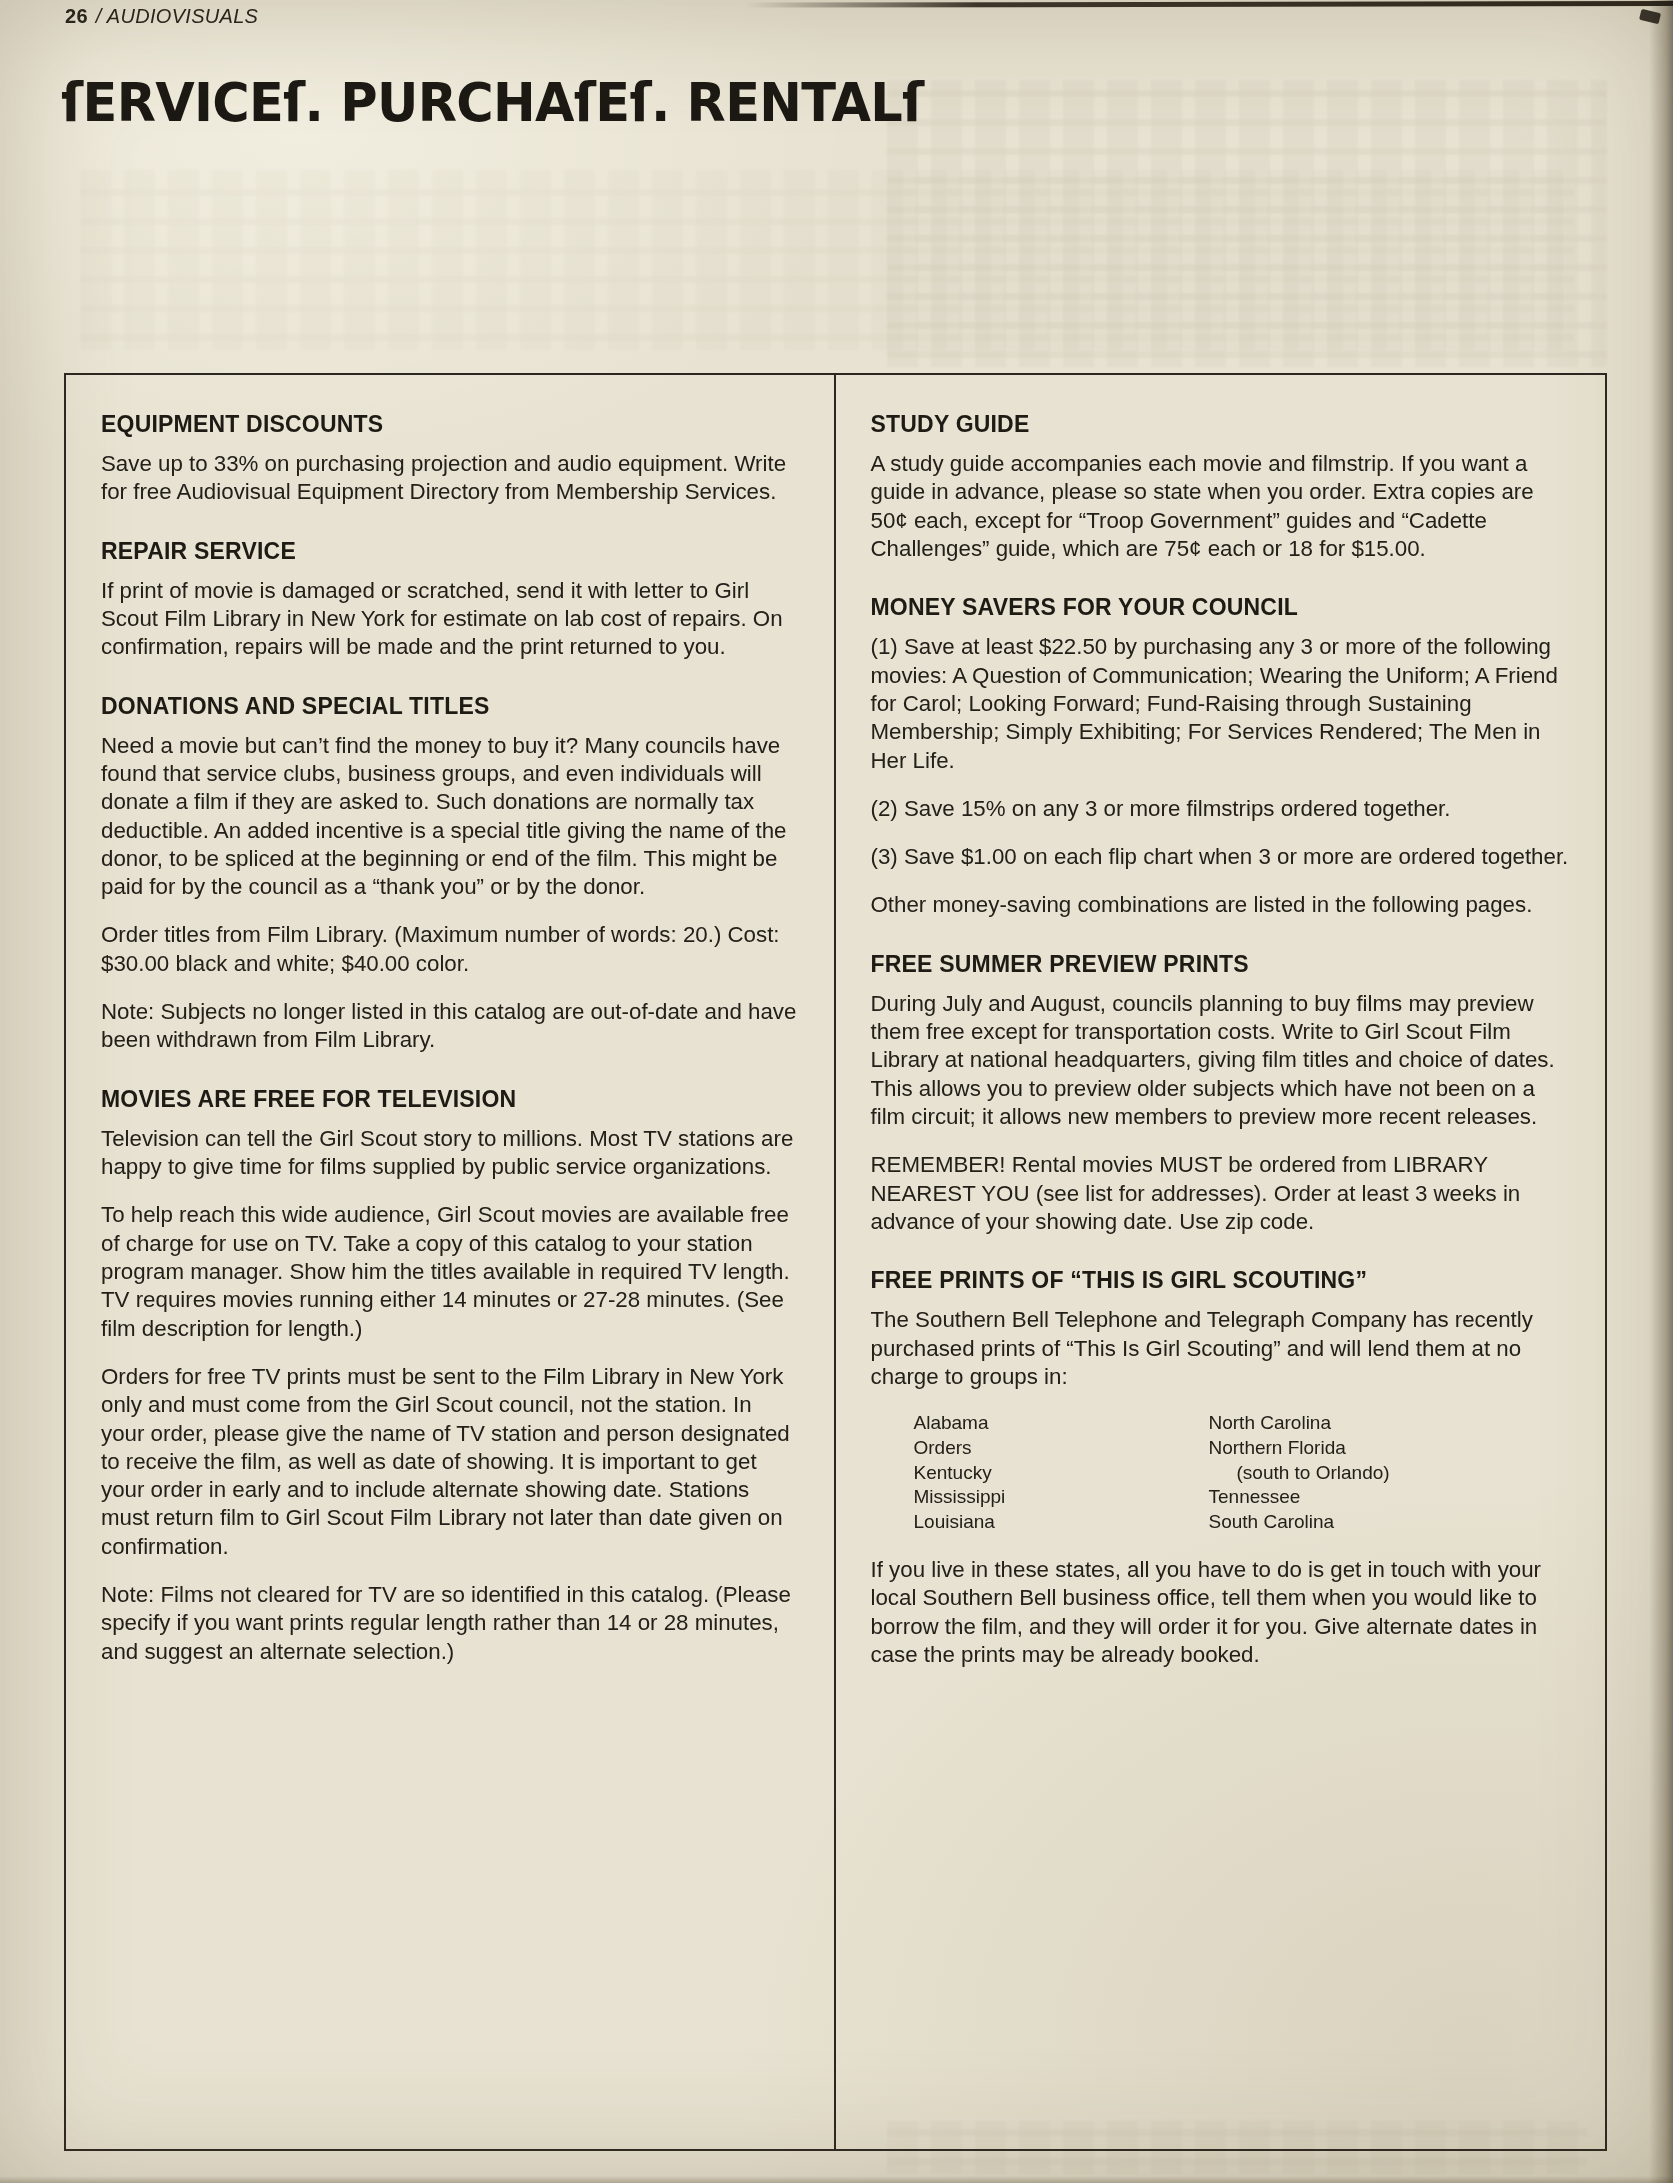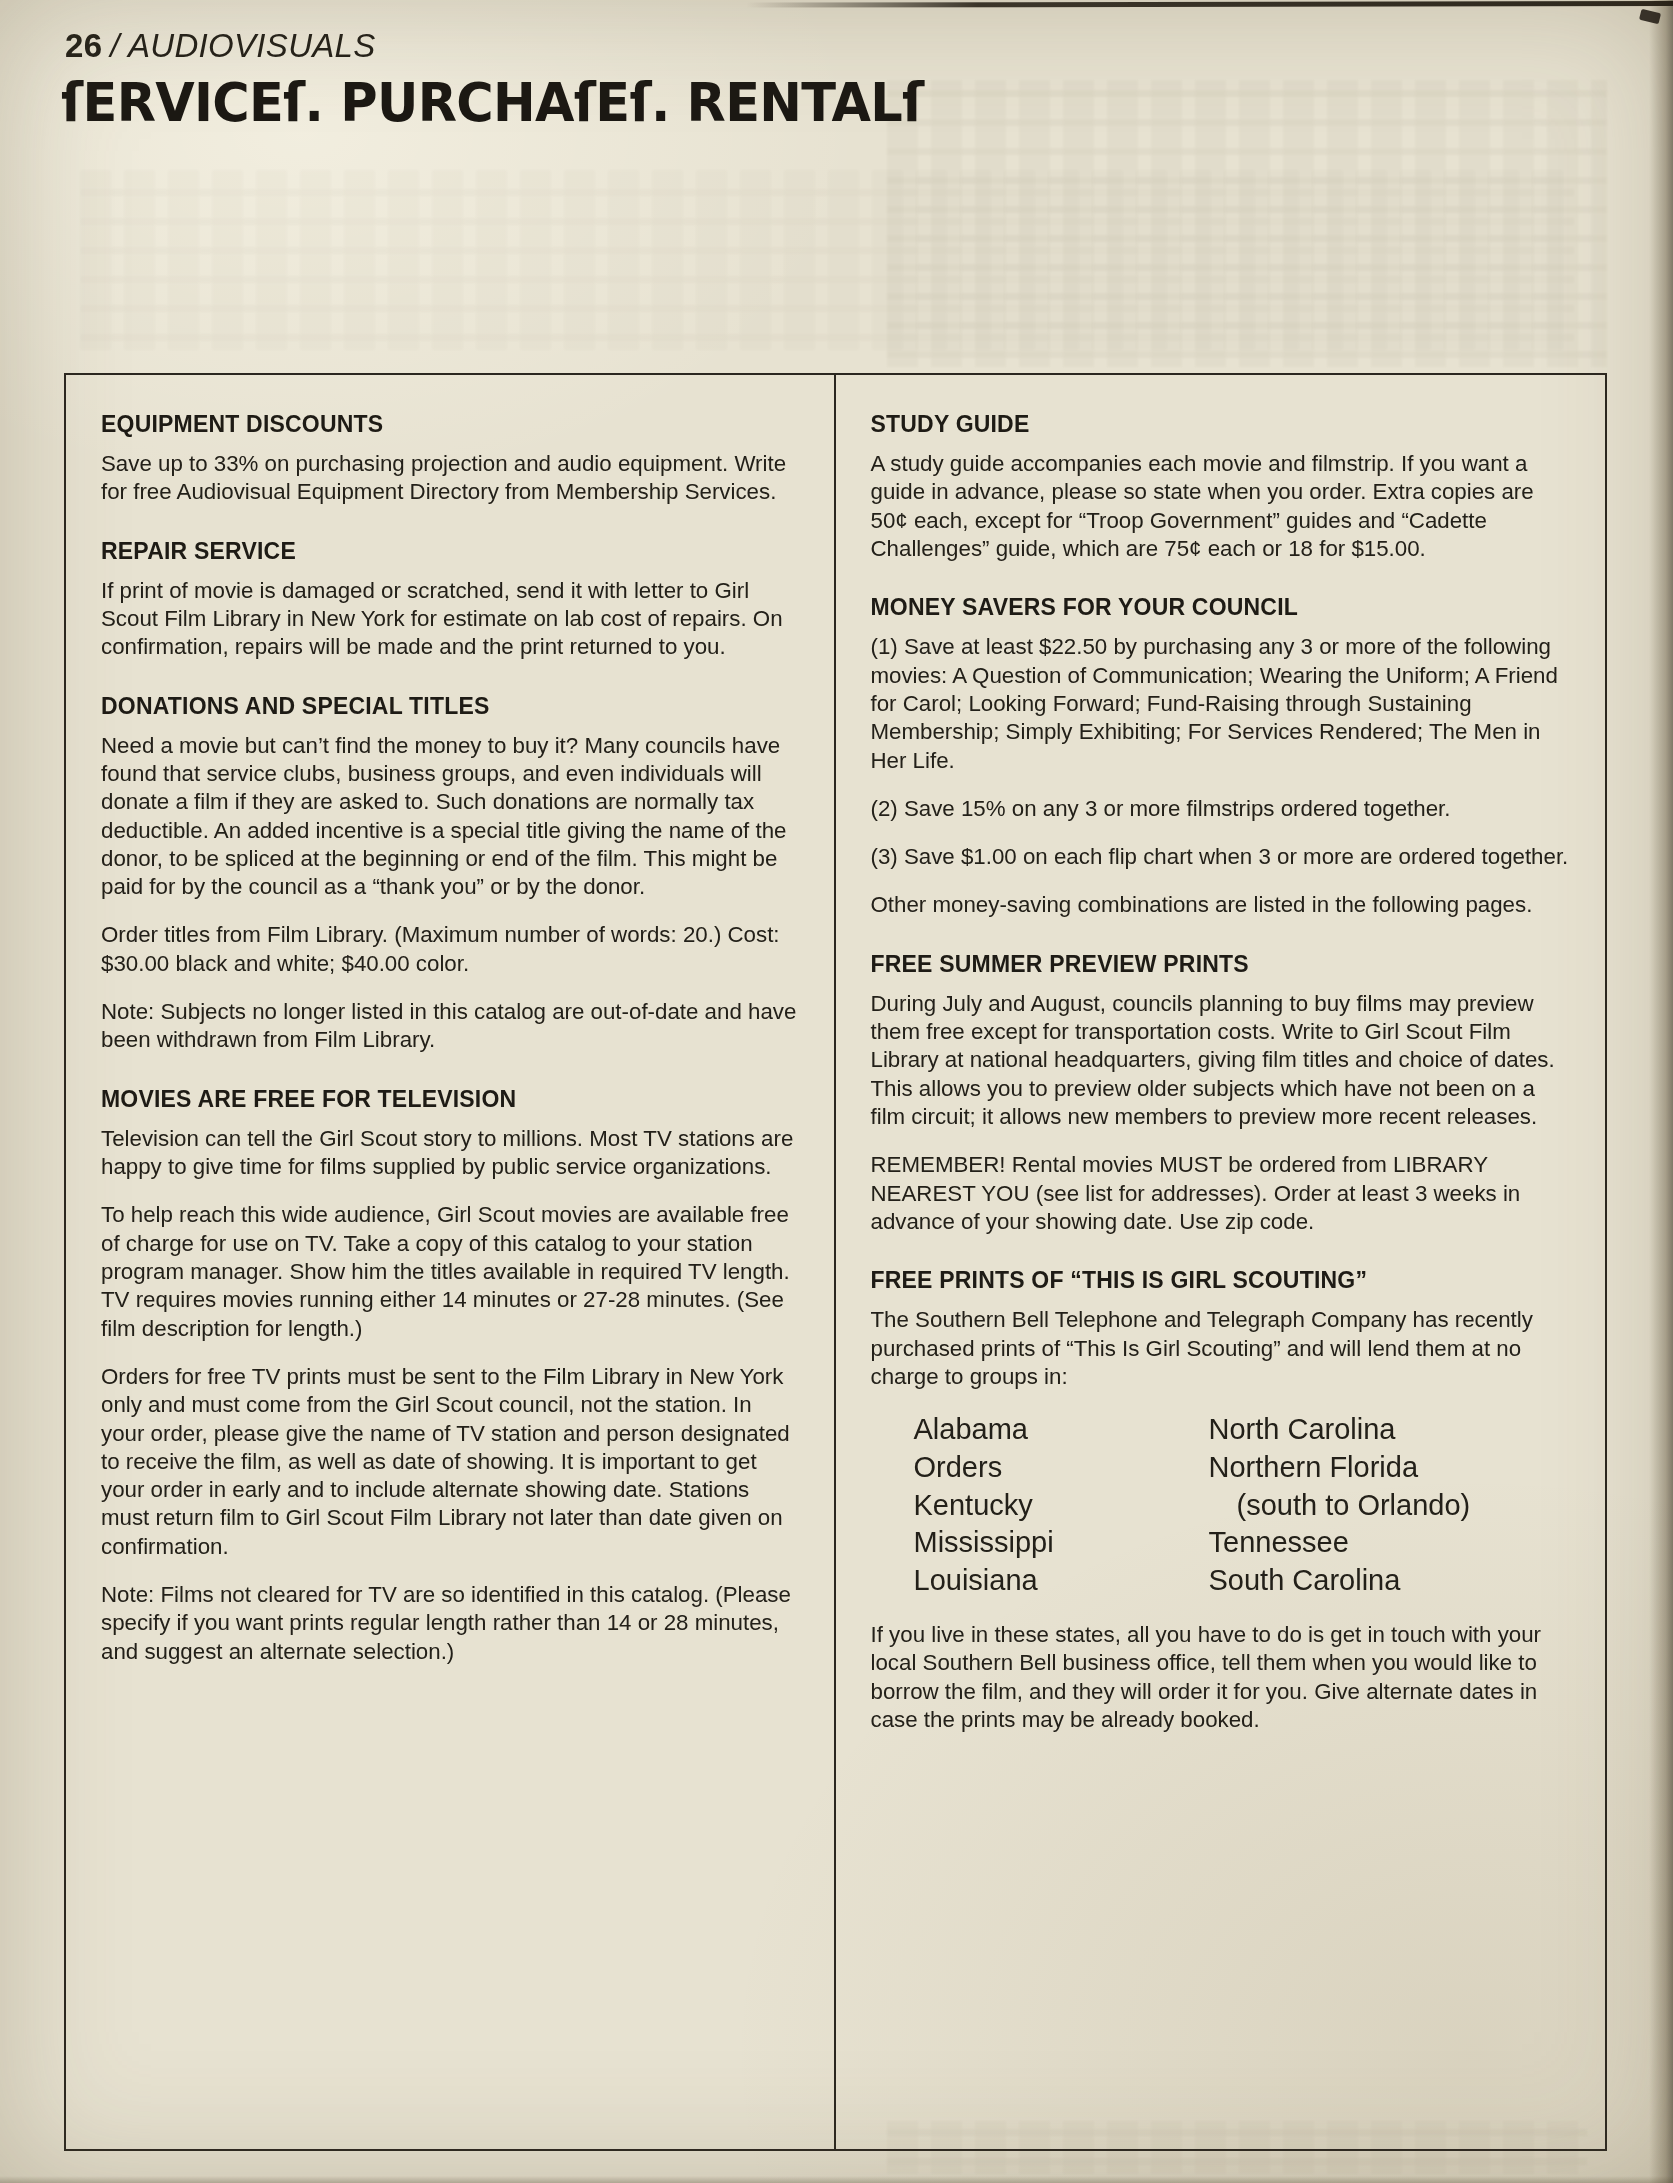--- a/index.html
+++ b/index.html
@@ -55,22 +55,22 @@
     z-index: 1;
     background:
       repeating-linear-gradient(90deg, rgba(84,72,46,0.40) 0 31px, rgba(84,72,46,0) 31px 44px),
       repeating-linear-gradient(0deg, rgba(84,72,46,0) 0 9.3px, rgba(84,72,46,0.50) 9.3px 16px, rgba(84,72,46,0) 16px 29px);
   }
   .ghost-top    { left: 887px; top: 80px;  width: 720px; height: 287px; opacity: 0.085; }
   .ghost-upper  { left: 80px;  top: 170px;  width: 1494px; height: 180px; opacity: 0.055; }
   .ghost-bottom { left: 887px; top: 2121px; width: 700px; height: 53px;  opacity: 0.07; }
 
   .page-header {
-    position: absolute; left: 65px; top: 27px;
-    font-size: 33px; letter-spacing: 0.3px;
+    position: absolute; left: 65px; top: 5px;
+    font-size: 20px; letter-spacing: 0.3px;
     z-index: 3;
   }
   .page-num { font-weight: bold; }
   .page-section { font-style: italic; margin-left: 8px; }
 
   .main-title {
     position: absolute; left: 61px; top: 72px; margin: 0;
     font-family: "DejaVu Sans", sans-serif;
     font-weight: bold;
     font-size: 51px;
@@ -106,21 +106,21 @@
   }
   .sec:first-child h2 { margin-top: 12px; }
   .sec p {
     font-size: 22.3px;
     line-height: 1.27;
     margin: 0 0 20px 0;
   }
 
   .states {
     margin: 1.3px 0 21.3px 43px;
-    font-size: 29px;
+    font-size: 19px;
     line-height: 1.30;
   }
   .states-row { display: flex; }
   .st-l { width: 283px; flex: 0 0 auto; }
   .st-r { flex: 1; margin-left: 12px; }
   .st-r.indent { padding-left: 28px; }
 </style>
 </head>
 <body>
 

